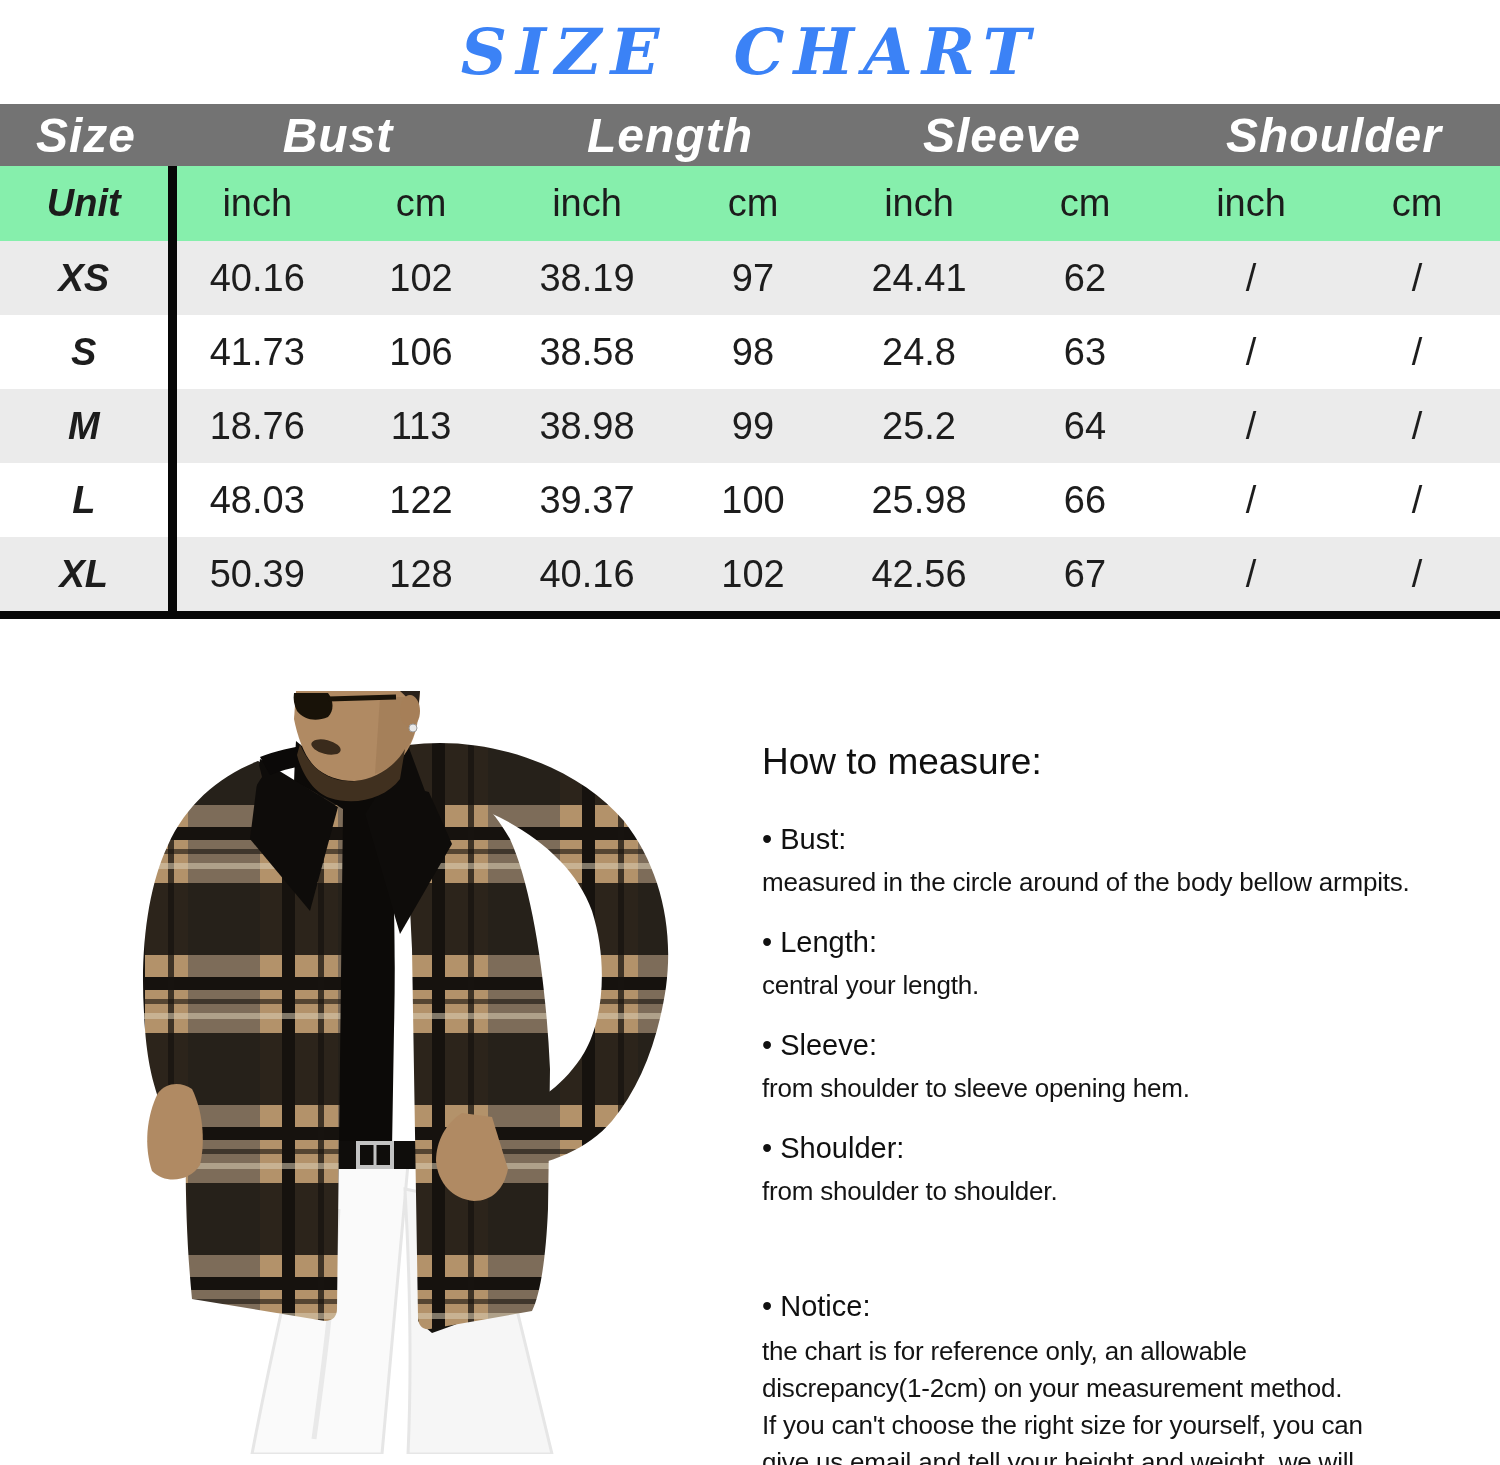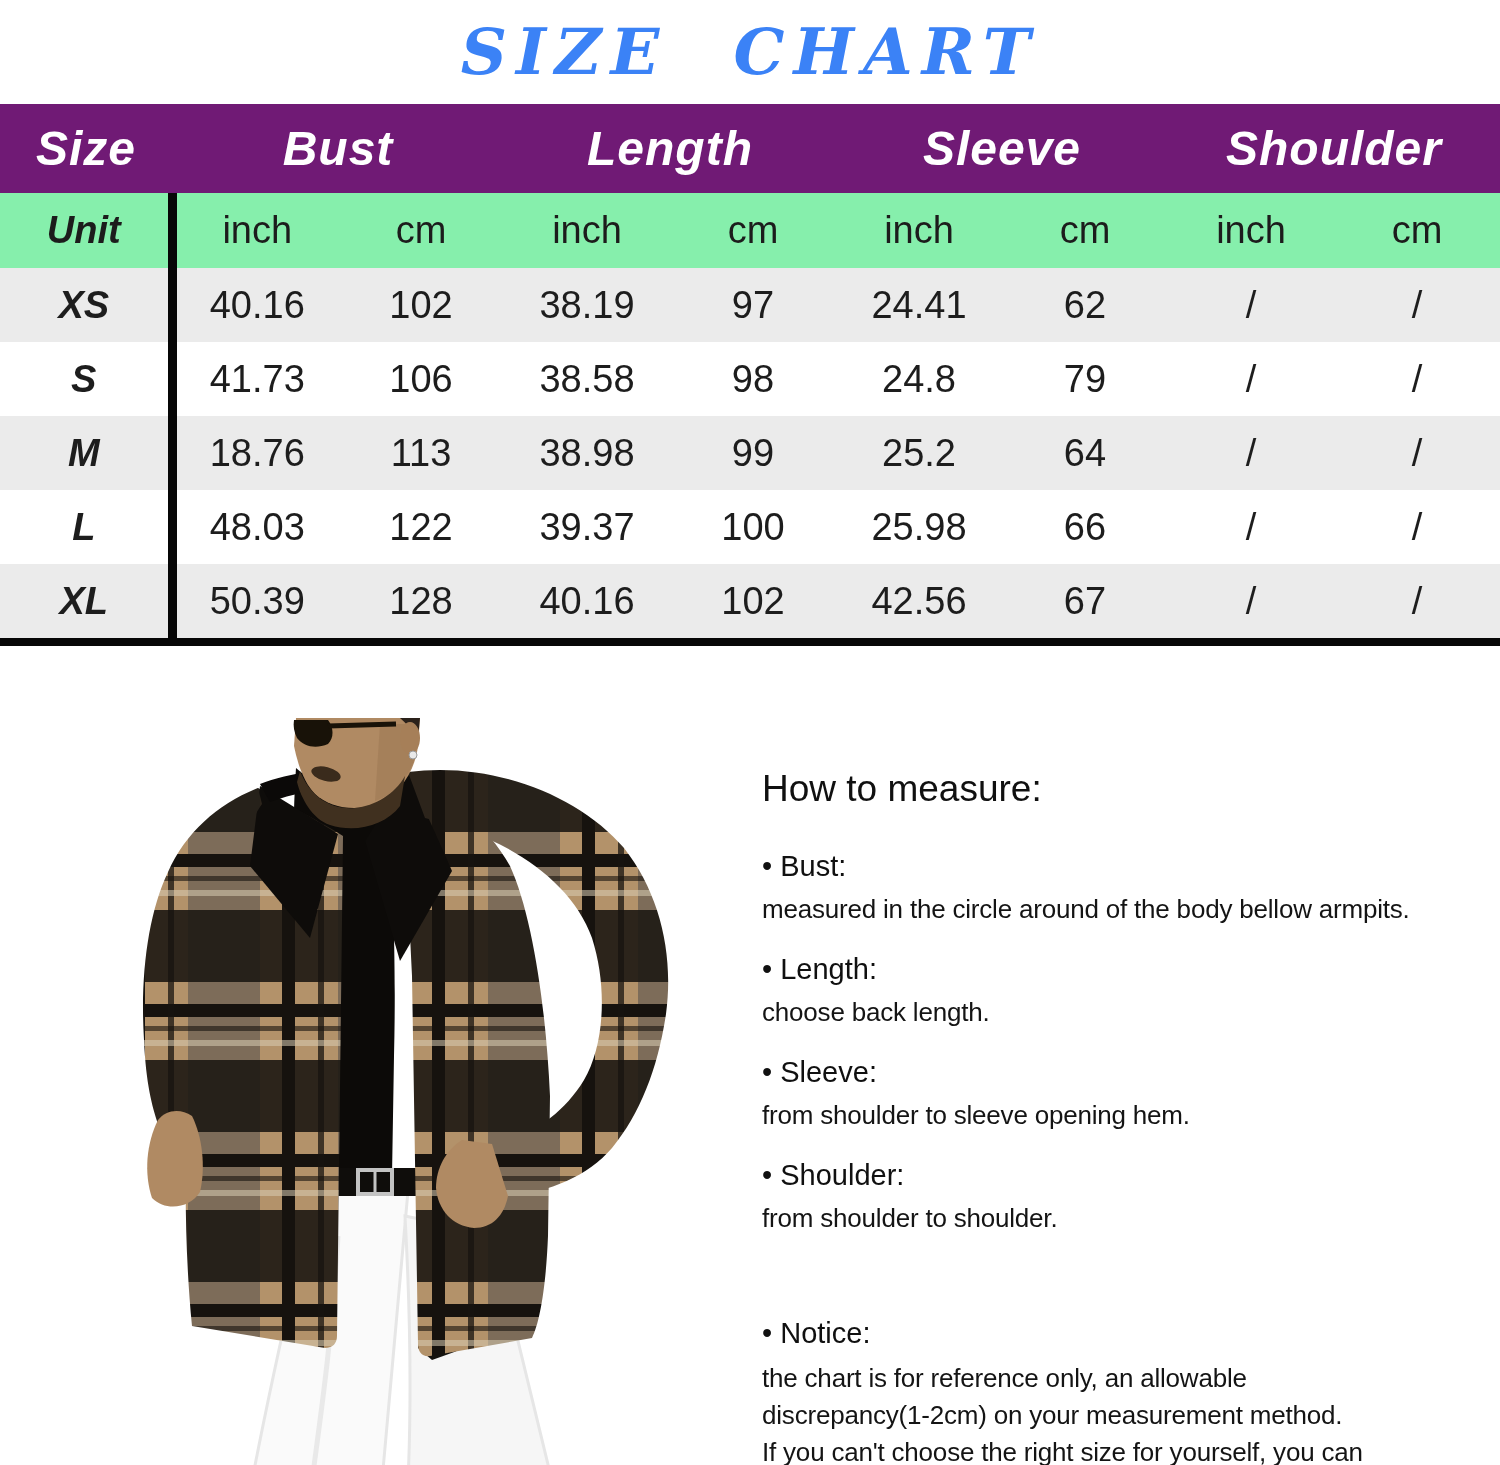--- a/index.html
+++ b/index.html
@@ -9,21 +9,21 @@
   
   .title{height:104px;display:flex;align-items:center;justify-content:center;}
   .title h1{margin:16px;font-family:"DejaVu Serif","Liberation Serif",serif;
             font-style:italic;font-weight:bold;font-size:64px;line-height:1;
             letter-spacing:9px;word-spacing:34px;color:#3b82f6;}
 
   
   table.size-chart{width:1500px;border-collapse:collapse;table-layout:fixed;}
   table.size-chart col.c0{width:172px;}
   table.size-chart th,table.size-chart td{text-align:center;vertical-align:middle;padding:0;}
-  tr.hdr{height:89px;background:#701a75;margin-left:43px;}
+  tr.hdr{height:62px;background:#737373;margin-left:43px;}
   tr.hdr th{color:#ffffff;font-style:italic;font-weight:bold;font-size:48px;
             font-family:"Liberation Sans",sans-serif;letter-spacing:1px;}
   tr.unit{height:75px;background:#86efac;}
   tr.unit td{font-size:38px;color:#1c1c1c;}
   td.c-size{font-style:italic;font-weight:bold;font-size:40px;color:#0d0d0d;
             border-right:9px solid #070707;}
   tbody.rows tr{height:74px;}
   tbody.rows tr:nth-child(odd){background:#ebebeb;}
   tbody.rows tr:nth-child(even){background:#ffffff;}
   tbody.rows td{font-size:38px;color:#1d1d1d;}
@@ -96,21 +96,21 @@
             <td>/</td>
             <td>/</td>
           </tr>
           <tr>
             <td class="c-size">S</td>
             <td>41.73</td>
             <td>106</td>
             <td>38.58</td>
             <td>98</td>
             <td>24.8</td>
-            <td>79</td>
+            <td>63</td>
             <td>/</td>
             <td>/</td>
           </tr>
           <tr>
             <td class="c-size">M</td>
             <td>18.76</td>
             <td>113</td>
             <td>38.98</td>
             <td>99</td>
             <td>25.2</td>
@@ -213,21 +213,21 @@
 
     <div class="guide">
       <div class="g-head">How to measure:</div>
 
       <div class="item">
         <div class="label">• Bust:</div>
         <div class="desc">measured in the circle around of the body bellow armpits.</div>
       </div>
       <div class="item">
         <div class="label">• Length:</div>
-        <div class="desc">choose back length.</div>
+        <div class="desc">central your length.</div>
       </div>
       <div class="item">
         <div class="label">• Sleeve:</div>
         <div class="desc">from shoulder to sleeve opening hem.</div>
       </div>
       <div class="item">
         <div class="label">• Shoulder:</div>
         <div class="desc">from shoulder to shoulder.</div>
       </div>
 

